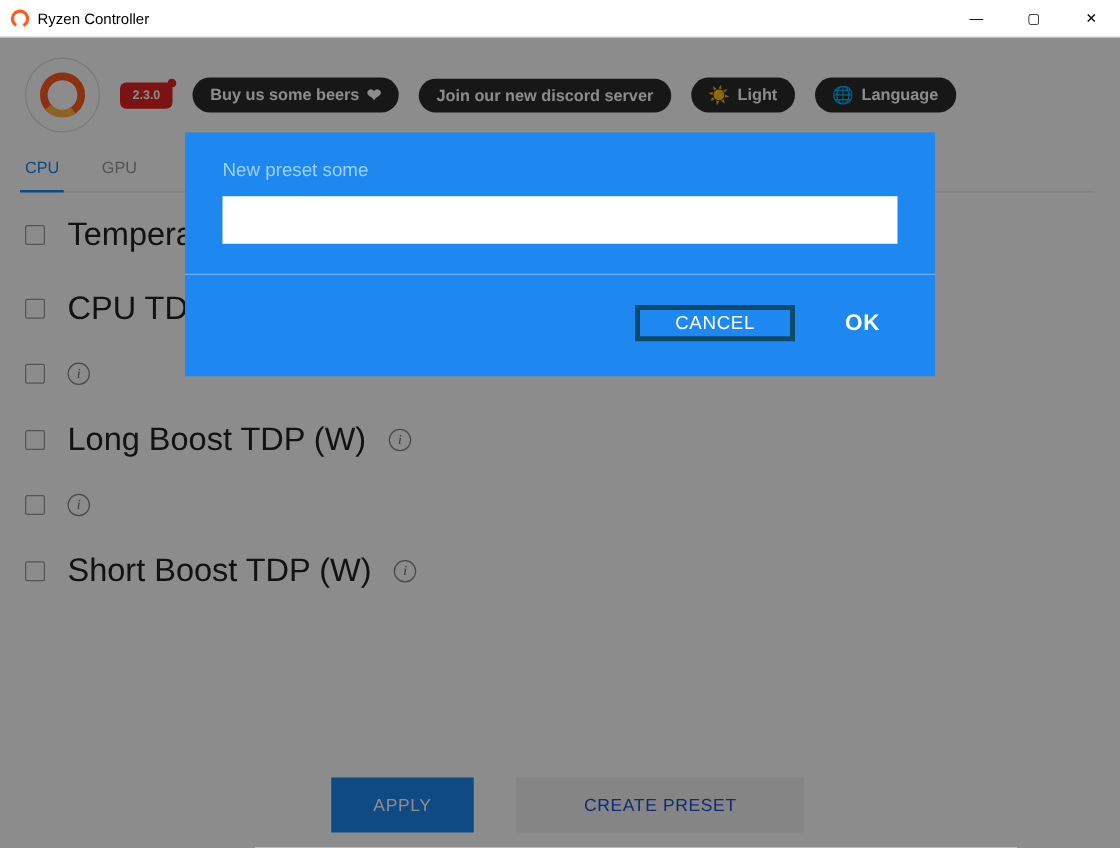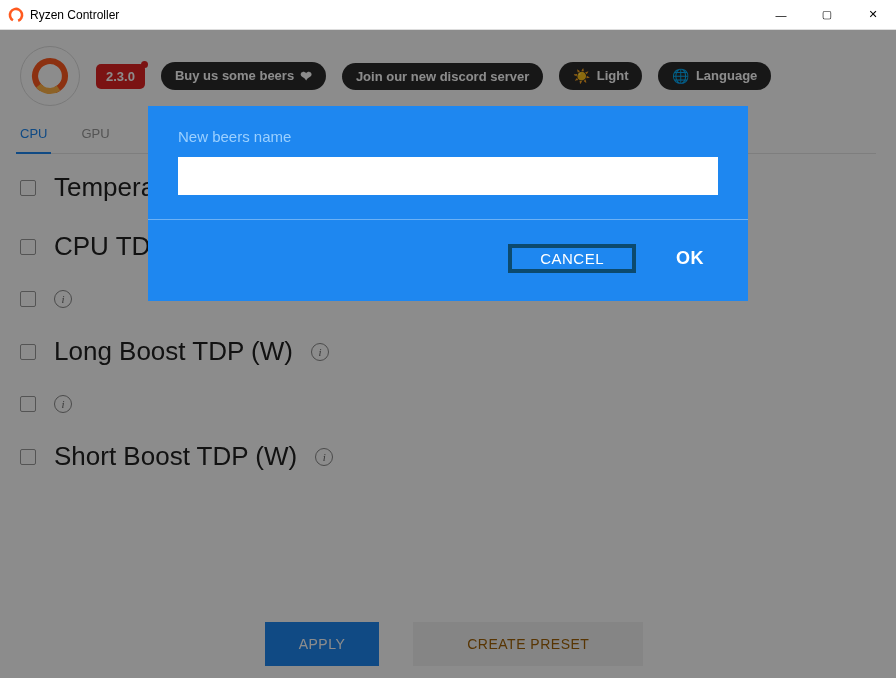--- a/index.html
+++ b/index.html
@@ -62,21 +62,21 @@
       height: 60px;
       border-radius: 50%;
       border: 1px solid #ddd;
       display: flex;
       align-items: center;
       justify-content: center;
     }
     .version-badge {
       background: #e02424;
       color: #fff;
-      font-size: 13px;
+      font-size: 10px;
       font-weight: 600;
       padding: 5px 10px;
       border-radius: 5px;
       position: relative;
     }
     .version-badge::after {
       content: '';
       position: absolute;
       top: -3px; right: -3px;
       width: 7px; height: 7px;
@@ -166,21 +166,21 @@
       font-size: 14px;
       letter-spacing: 0.5px;
       border: none;
     }
     .btn-primary {
       background: #1e87f0;
       color: #fff;
     }
     .btn-secondary {
       background: #f2f2f2;
-      color: #a16207;
+      color: #1d4ed8;
       width: 230px;
     }
     .overlay {
       position: absolute;
       inset: 0;
       background: rgba(0,0,0,0.45);
       display: flex;
       align-items: flex-start;
       justify-content: center;
     }
@@ -314,21 +314,21 @@
 
     <div class="footer">
       <button class="btn btn-primary">APPLY</button>
       <button class="btn btn-secondary">CREATE PRESET</button>
     </div>
   </div>
 
   <div class="overlay">
     <div class="modal">
       <div class="modal-body">
-        <div class="modal-label">New beers name</div>
+        <div class="modal-label">New preset some</div>
         <input class="modal-input" type="text" autofocus="" value="" style="">
       </div>
       <div class="modal-footer">
         <button class="btn-cancel">CANCEL</button>
         <button class="btn-ok">OK</button>
       </div>
     </div>
   </div>
 </div>
 

